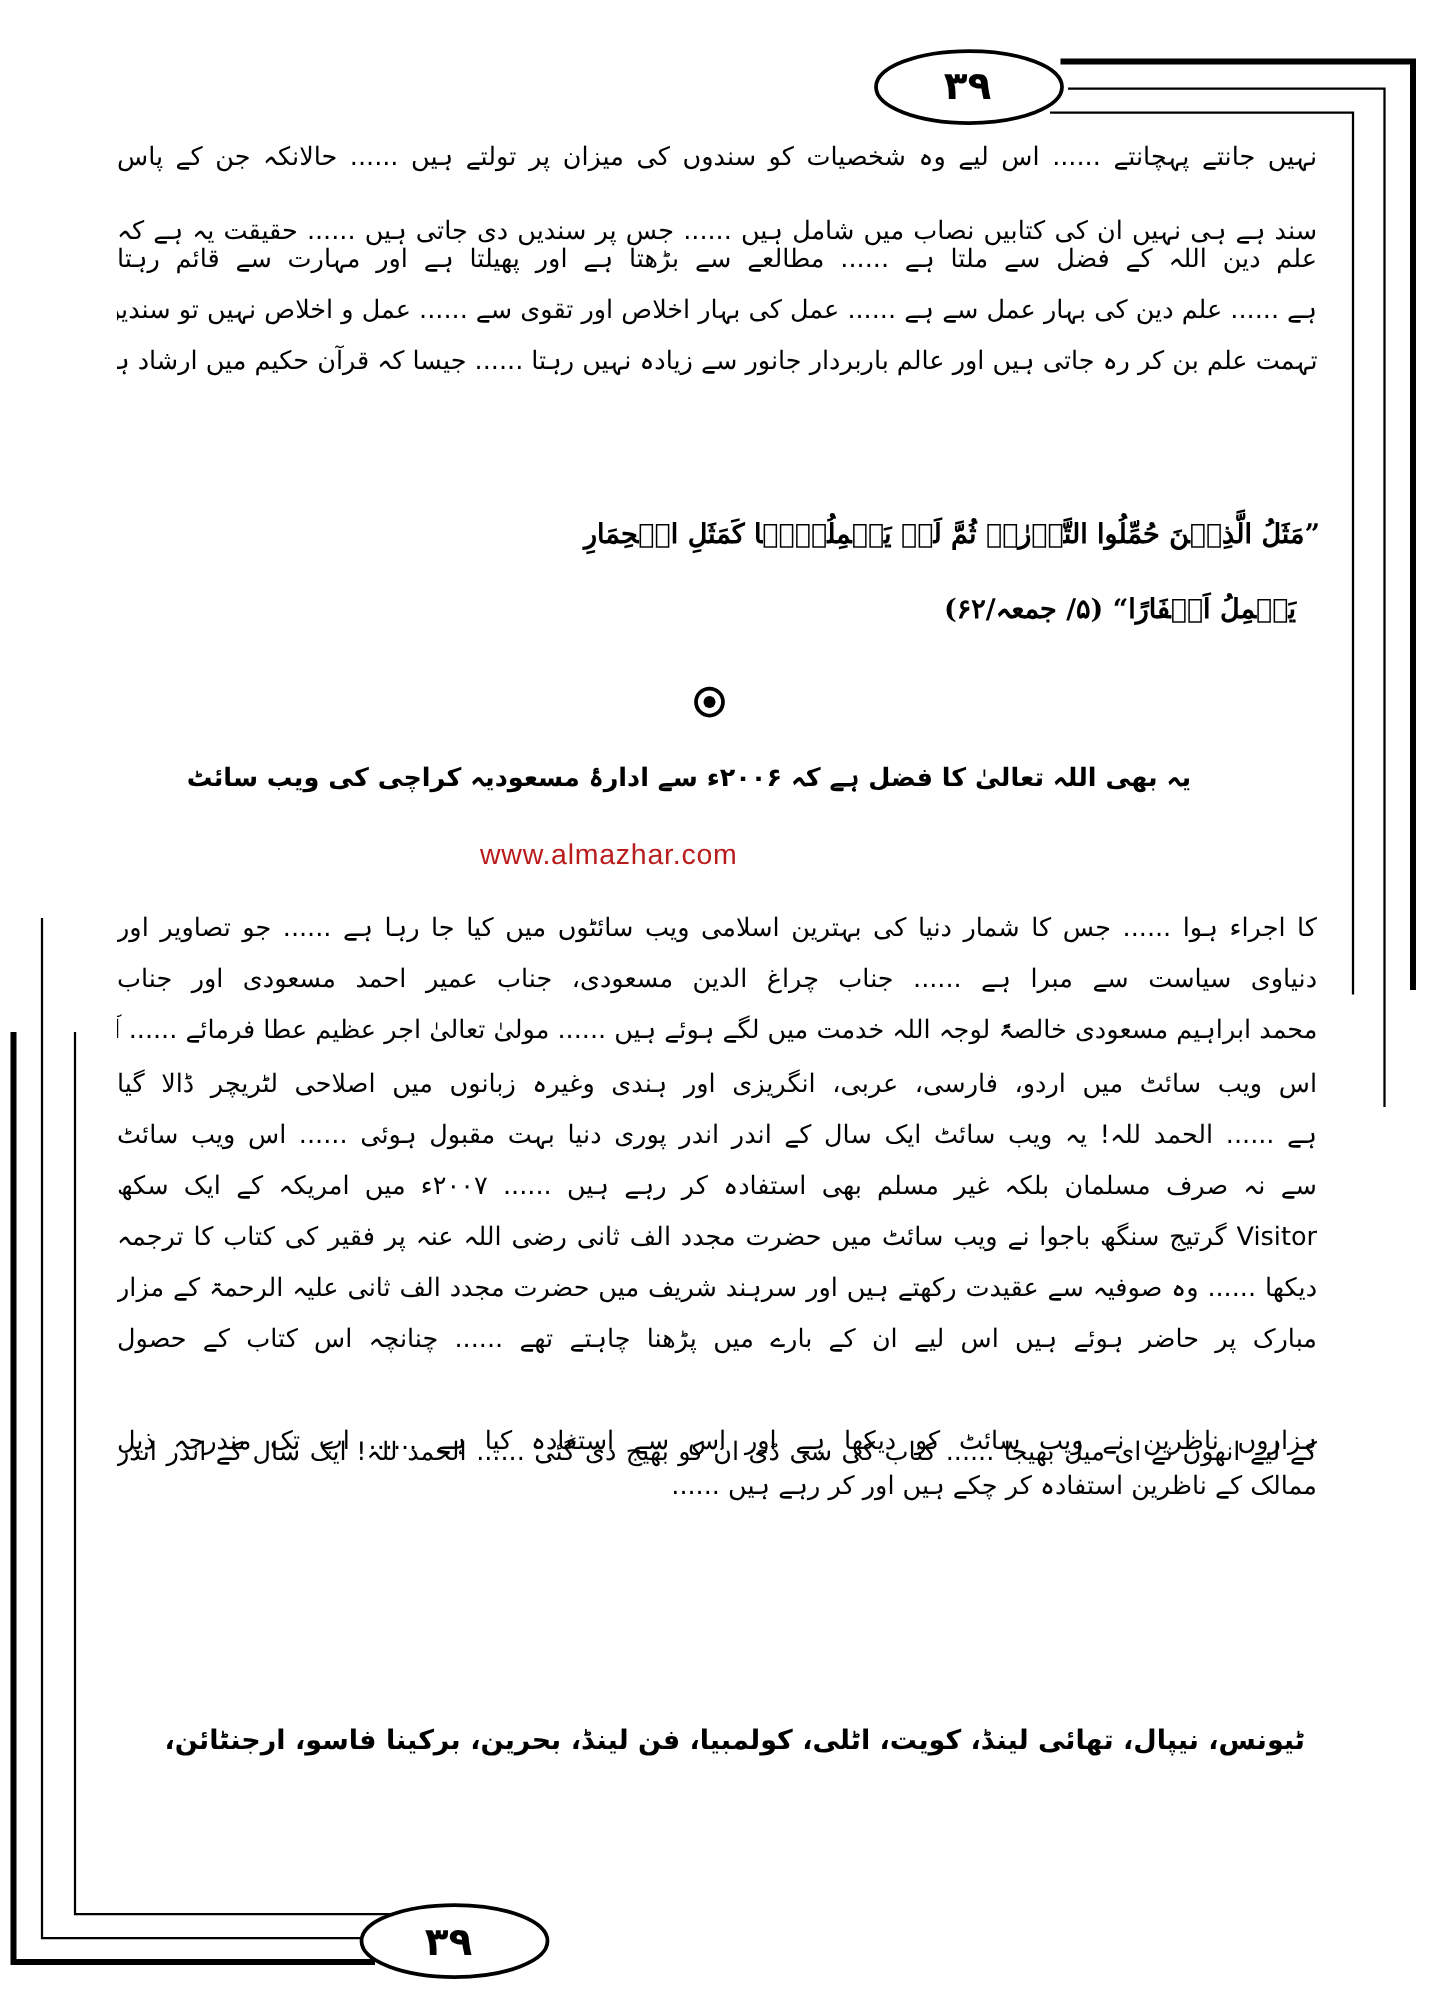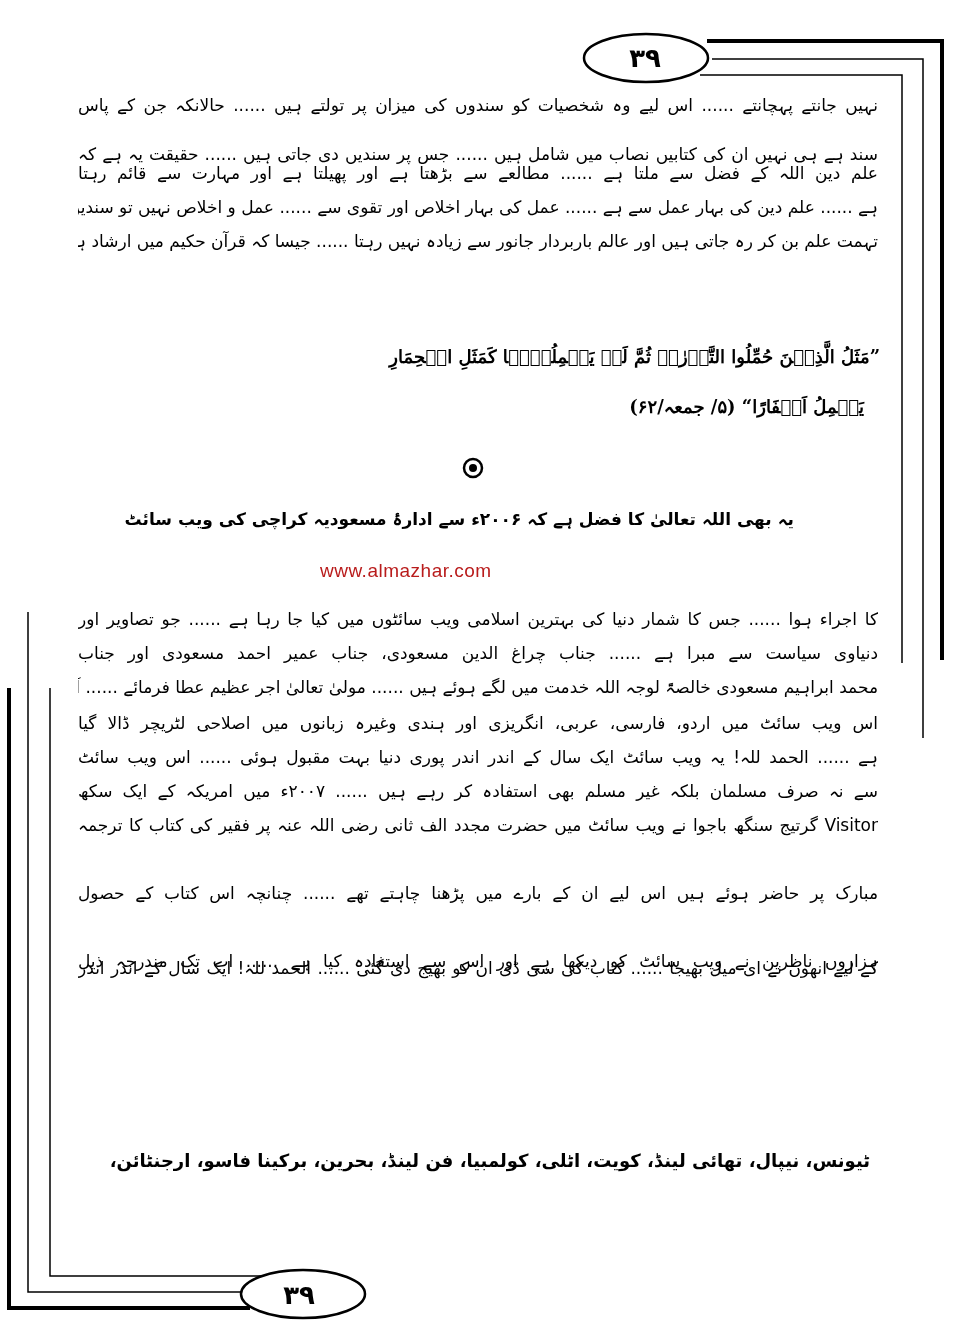--- a/index.html
+++ b/index.html
@@ -60,18 +60,20 @@
 <div class="url">www.almazhar.com</div>
 
 <div class="text-block" style="left:78px; top:602px; width:800px; height:480px;">
   <div class="line" style="top:0px;">کا اجراء ہوا ...... جس کا شمار دنیا کی بہترین اسلامی ویب سائٹوں میں کیا جا رہا ہے ...... جو تصاویر اور</div>
   <div class="line" style="top:34px;">دنیاوی سیاست سے مبرا ہے ...... جناب چراغ الدین مسعودی، جناب عمیر احمد مسعودی اور جناب</div>
   <div class="line" style="top:68px;">محمد ابراہیم مسعودی خالصۃً لوجہ اللہ خدمت میں لگے ہوئے ہیں ...... مولیٰ تعالیٰ اجر عظیم عطا فرمائے ...... آمین</div>
   <div class="line" style="top:138px;">ہے ...... الحمد للہ! یہ ویب سائٹ ایک سال کے اندر اندر پوری دنیا بہت مقبول ہوئی ...... اس ویب سائٹ</div>
   <div class="line" style="top:104px;">اس ویب سائٹ میں اردو، فارسی، عربی، انگریزی اور ہندی وغیرہ زبانوں میں اصلاحی لٹریچر ڈالا گیا</div>
   <div class="line" style="top:172px;">سے نہ صرف مسلمان بلکہ غیر مسلم بھی استفادہ کر رہے ہیں ...... ۲۰۰۷ء میں امریکہ کے ایک سکھ</div>
   <div class="line" style="top:206px;">Visitor گرتیج سنگھ باجوا نے ویب سائٹ میں حضرت مجدد الف ثانی رضی اللہ عنہ پر فقیر کی کتاب کا ترجمہ</div>
+  <div class="line" style="top:240px;">دیکھا ...... وہ صوفیہ سے عقیدت رکھتے ہیں اور سرہند شریف میں حضرت مجدد الف ثانی علیہ الرحمۃ کے مزار</div>
   <div class="line" style="top:274px;">مبارک پر حاضر ہوئے ہیں اس لیے ان کے بارے میں پڑھنا چاہتے تھے ...... چنانچہ اس کتاب کے حصول</div>
   <div class="line" style="top:308px;margin-top:41px;">کے لیے انھوں نے ای میل بھیجا ...... کتاب کی سی ڈی ان کو بھیج دی گئی ...... الحمد للہ! ایک سال کے اندر اندر</div>
   <div class="line" style="top:342px;">ہزاروں ناظرین نے ویب سائٹ کو دیکھا ہے اور اس سے استفادہ کیا ہے ...... اب تک مندرجہ ذیل</div>
+  <div class="line last" style="top:372px;">ممالک کے ناظرین استفادہ کر چکے ہیں اور کر رہے ہیں ......</div>
 </div>
 
 <div class="centered" style="left:80px; width:790px; top:1144px; text-align:right; font-size:18px; font-weight:bold;">ٹیونس، نیپال، تھائی لینڈ، کویت، اٹلی، کولمبیا، فن لینڈ، بحرین، برکینا فاسو، ارجنٹائن،</div>
 
 </body></html>

